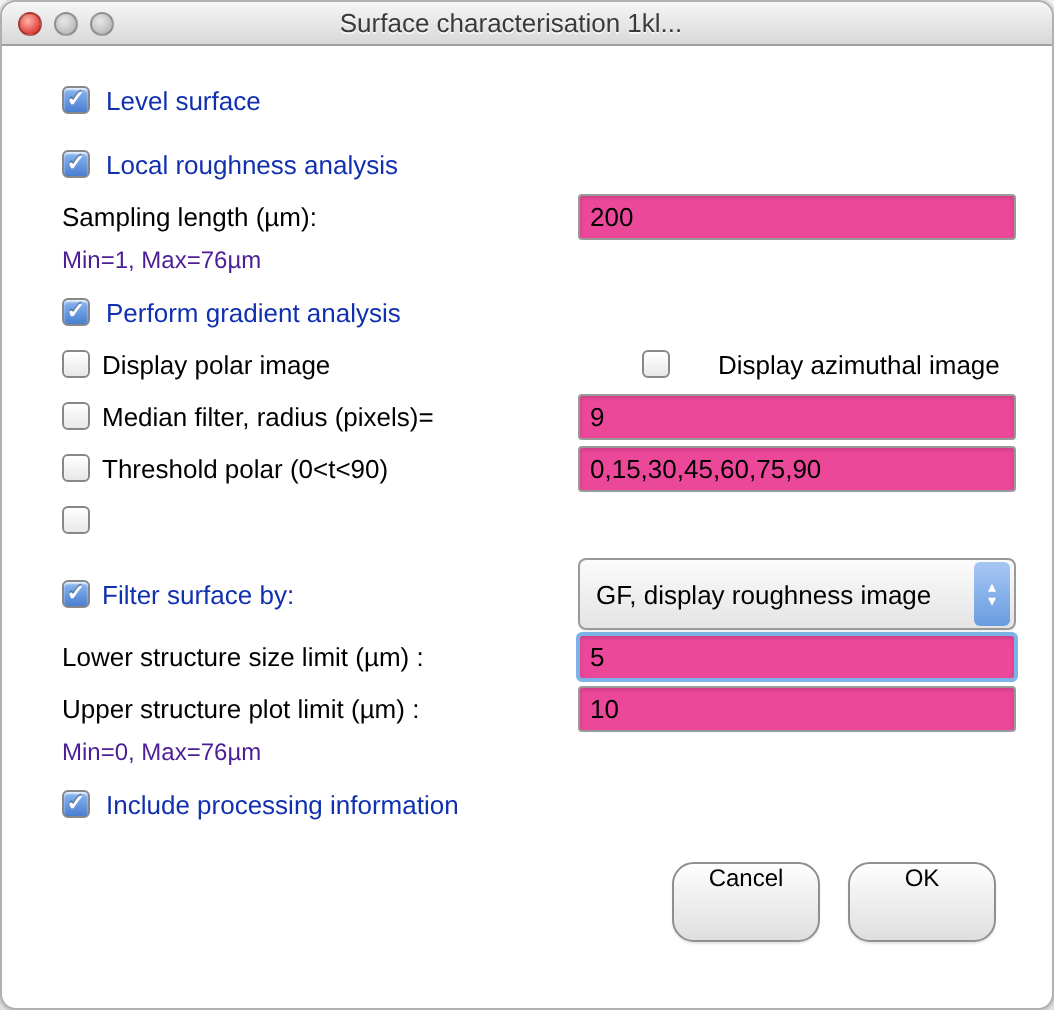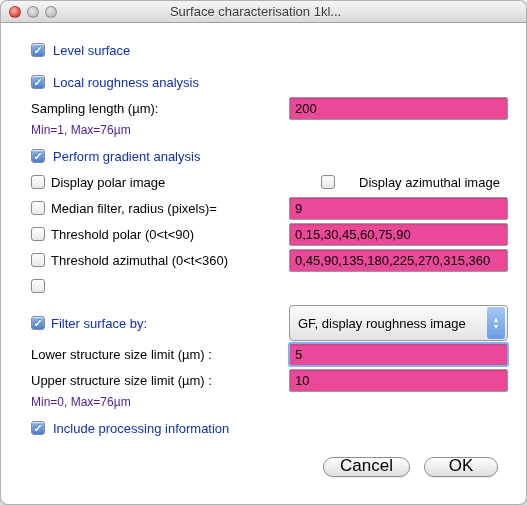--- a/index.html
+++ b/index.html
@@ -117,27 +117,27 @@
   }
   .select .arrows::before { content:"▴"; font-size:8px; line-height:7px;}
   .select .arrows::after { content:"▾"; font-size:8px; line-height:7px;}
   .button-row {
     display:flex; justify-content:flex-end; gap:14px;
     margin-top: 16px;
     padding-right: 10px;
   }
   .aqua-btn {
     min-width: 74px;
-    height: 20px;
+    height: 40px;
     padding: 0 16px;
     border-radius: 11px;
     border: 1px solid #8f8f8f;
     background: linear-gradient(#fefefe,#dedede);
-    font-size: 17px;
-    display:inline-flex; align-items:flex-end; justify-content:center;
+    font-size: 12px;
+    display:inline-flex; align-items:flex-start; justify-content:center;
     box-shadow: 0 1px 1px rgba(0,0,0,0.1), inset 0 1px 0 rgba(255,255,255,0.9);
     cursor: pointer;
   }
 </style>
 </head>
 <body>
 
 <div class="window">
   <div class="titlebar">
     <div class="tl-buttons">
@@ -193,27 +193,20 @@
     </div>
 
     <div class="row">
       <div class="left">
         <span class="checkbox"></span>
         <span class="lbl">Threshold polar (0&lt;t&lt;90)</span>
       </div>
       <div class="right"><input type="text" value="0,15,30,45,60,75,90" style=""></div>
     </div>
 
-    <div class="row">
-      <div class="left">
-        <span class="checkbox"></span>
-        <span class="lbl">Threshold azimuthal (0&lt;t&lt;360)</span>
-      </div>
-      <div class="right"><input type="text" value="0,45,90,135,180,225,270,315,360" style=""></div>
-    </div>
 
     <div class="row">
       <span class="checkbox"></span>
     </div>
 
     <div class="row spaced">
       <div class="left">
         <span class="checkbox checked"></span>
         <span class="lbl-blue">Filter surface by:</span>
       </div>
@@ -227,21 +220,21 @@
 
     <div class="row">
       <div class="left">
           <span class="lbl">Lower structure size limit (µm) :</span>
         </div>
       <div class="right"><input type="text" class="focused" value="5" style=""></div>
     </div>
 
     <div class="row">
       <div class="left">
-          <span class="lbl">Upper structure size limit (µm) :</span>
+          <span class="lbl">Upper structure plot limit (µm) :</span>
         </div>
       <div class="right"><input type="text" value="10" style=""></div>
     </div>
 
     <div class="hint">Min=0, Max=76µm</div>
 
     <div class="row spaced">
       <span class="checkbox checked"></span>
       <span class="lbl-blue">Include processing information</span>
     </div>

